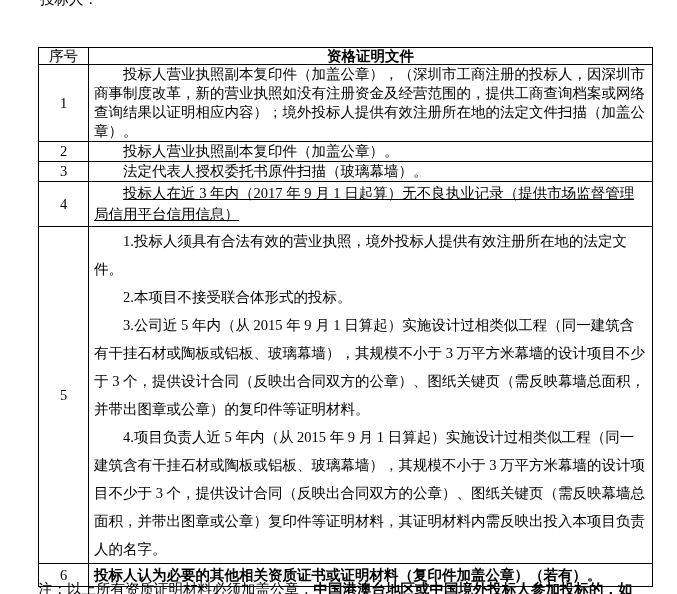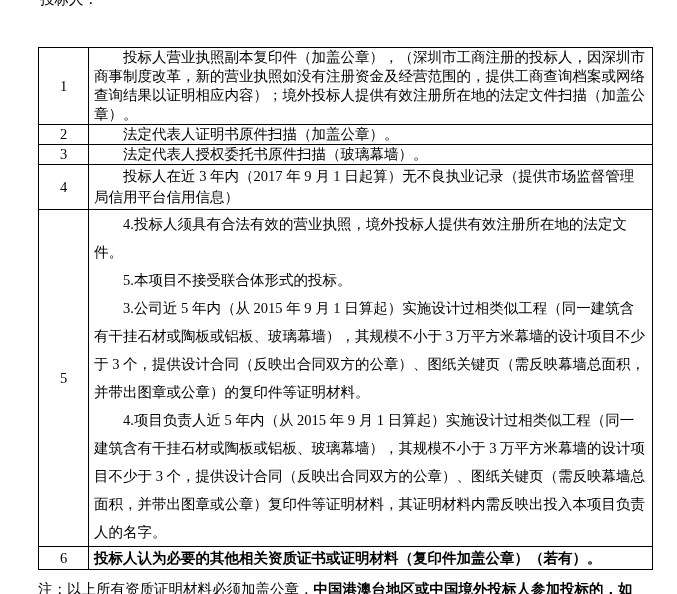--- a/index.html
+++ b/index.html
@@ -57,21 +57,21 @@
   }
   td.text-cell {
     line-height: 19px;
   }
   .indent { text-indent: 2em; }
   td.row4-cell {
     line-height: 21px;
     padding-top: 1px;
     padding-bottom: 1px;
   }
-  .u { }
+  .u { text-decoration: underline; }
   td.row5-cell p {
     margin: 0;
     text-indent: 2em;
     line-height: 28px;
   }
   td.row6-cell {
     line-height: 19px;
     padding-top: 2px;
     padding-bottom: 1px;
     font-weight: bold;
@@ -90,41 +90,45 @@
 <body>
 
 <div class="top-fragment">投标人：</div>
 
 <table class="qual-table">
   <colgroup>
     <col class="col-no">
     <col>
   </colgroup>
   <tbody>
+      <tr>
+    <th class="hdr-no">序号</th>
+    <th class="hdr-title">资格证明文件</th>
+  </tr>
   <tr>
     <td class="no-cell">1</td>
     <td class="text-cell indent">投标人营业执照副本复印件（加盖公章），（深圳市工商注册的投标人，因深圳市商事制度改革，新的营业执照如没有注册资金及经营范围的，提供工商查询档案或网络查询结果以证明相应内容）；境外投标人提供有效注册所在地的法定文件扫描（加盖公章）。</td>
   </tr>
   <tr>
     <td class="no-cell">2</td>
-    <td class="text-cell indent">法定代表人证明书原件扫描（加盖公章）。</td>
+    <td class="text-cell indent">投标人营业执照副本复印件（加盖公章）。</td>
   </tr>
   <tr>
     <td class="no-cell">3</td>
     <td class="text-cell indent">法定代表人授权委托书原件扫描（玻璃幕墙）。</td>
   </tr>
   <tr>
     <td class="no-cell">4</td>
     <td class="text-cell row4-cell indent"><span class="u">投标人在近 3 年内（2017 年 9 月 1 日起算）无不良执业记录（提供市场监督管理局信用平台信用信息）</span></td>
   </tr>
   <tr>
     <td class="no-cell">5</td>
     <td class="row5-cell">
-      <p>4.投标人须具有合法有效的营业执照，境外投标人提供有效注册所在地的法定文件。</p>
-      <p>5.本项目不接受联合体形式的投标。</p>
+      <p>1.投标人须具有合法有效的营业执照，境外投标人提供有效注册所在地的法定文件。</p>
+      <p>2.本项目不接受联合体形式的投标。</p>
       <p>3.公司近 5 年内（从 2015 年 9 月 1 日算起）实施设计过相类似工程（同一建筑含有干挂石材或陶板或铝板、玻璃幕墙），其规模不小于 3 万平方米幕墙的设计项目不少于 3 个，提供设计合同（反映出合同双方的公章）、图纸关键页（需反映幕墙总面积，并带出图章或公章）的复印件等证明材料。</p>
       <p>4.项目负责人近 5 年内（从 2015 年 9 月 1 日算起）实施设计过相类似工程（同一建筑含有干挂石材或陶板或铝板、玻璃幕墙），其规模不小于 3 万平方米幕墙的设计项目不少于 3 个，提供设计合同（反映出合同双方的公章）、图纸关键页（需反映幕墙总面积，并带出图章或公章）复印件等证明材料，其证明材料内需反映出投入本项目负责人的名字。</p>
     </td>
   </tr>
   <tr>
     <td class="no-cell">6</td>
     <td class="text-cell row6-cell">投标人认为必要的其他相关资质证书或证明材料（复印件加盖公章）（若有）。</td>
   </tr>
 </tbody>
   </table>

